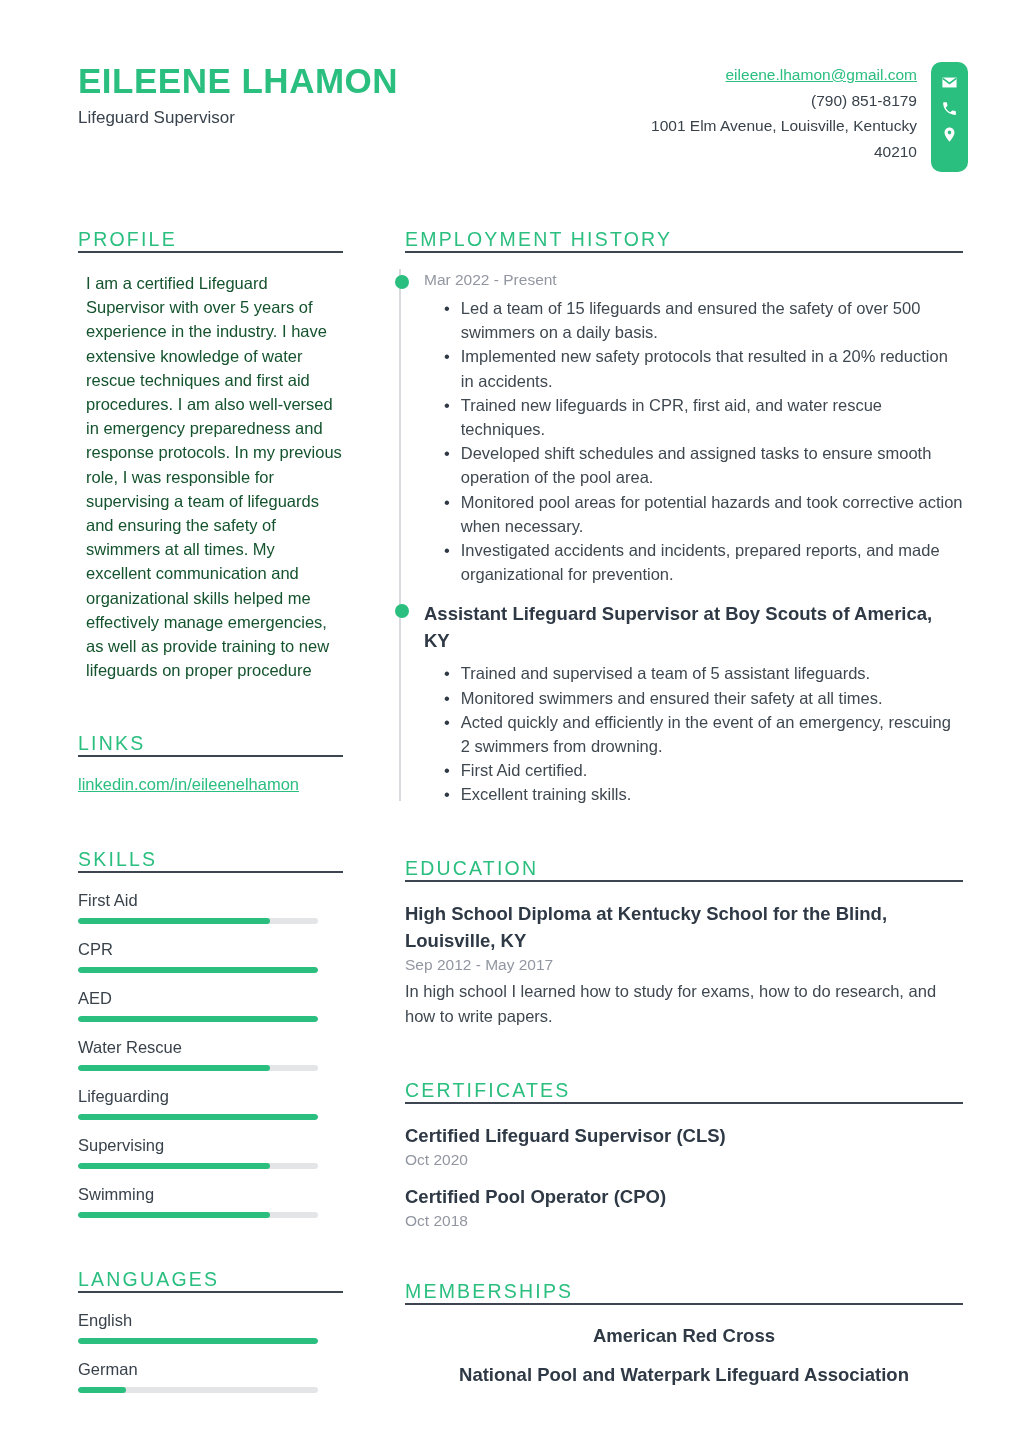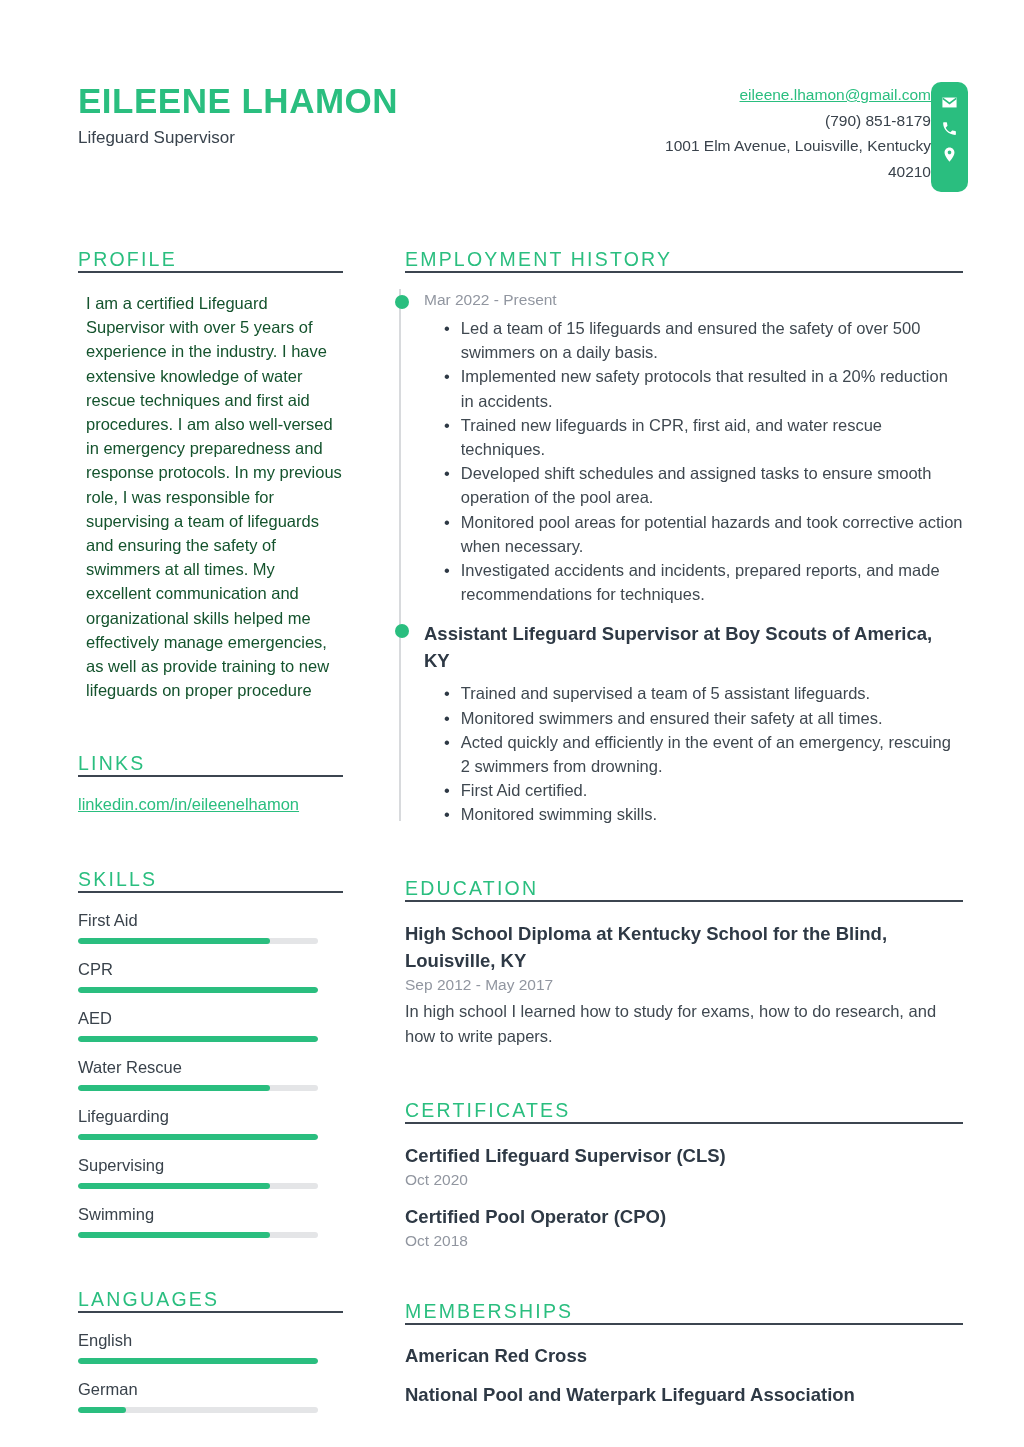--- a/index.html
+++ b/index.html
@@ -13,36 +13,36 @@
     font-family: "Liberation Sans", "DejaVu Sans", sans-serif;
     color: #3f4850;
     overflow: hidden;
   }
 
   
   .header {
     display: flex;
     justify-content: space-between;
     align-items: flex-start;
-    padding: 82px 56px 0 78px;
+    padding: 62px 56px 0 78px;
   }
   .name {
     margin: 0;
     font-size: 35px;
     font-weight: 700;
     letter-spacing: 0.5px;
     color: var(--accent);
     line-height: 1.1;
   }
   .job-title-sub {
     margin-top: 7px;
     font-size: 17px;
     color: #39434d;
   }
-  .header-right { display: flex; align-items: flex-start; }
+  .header-right { display: flex; align-items: flex-start; gap: 14px; }
   .contact-block {
     text-align: right;
     font-size: 15.5px;
     line-height: 25.5px;
     color: #39424b;
   }
   .contact-email {
     color: var(--accent);
     text-decoration: underline;
     cursor: pointer;
@@ -150,20 +150,21 @@
   .bullets .b-dot { color: #2e3945; flex: 0 0 auto; }
 
   .edu-desc { font-size: 16.5px; line-height: 25px; color: #3f4850; margin-top: 5px; }
   .cert-entry { margin-bottom: 14px; }
   .member-item {
     font-size: 18.5px;
     font-weight: 700;
     color: #2e3945;
     margin-bottom: 13px;
     line-height: 26px;
+    text-align: center;
   }
 </style>
 </head>
 <body>
 
 <div class="page">
 
   <div class="header">
     <div class="header-left">
       <h1 class="name">EILEENE LHAMON</h1>
@@ -322,21 +323,21 @@
                   <span>Developed shift schedules and assigned tasks to ensure smooth operation of the pool area.</span>
                 </li>
 
                   <li>
                   <span class="b-dot">•</span>
                   <span>Monitored pool areas for potential hazards and took corrective action when necessary.</span>
                 </li>
 
                   <li>
                   <span class="b-dot">•</span>
-                  <span>Investigated accidents and incidents, prepared reports, and made recommendations for techniques.</span>
+                  <span>Investigated accidents and incidents, prepared reports, and made organizational for prevention.</span>
                 </li>
                 </ul>
             </div>
 
             <div class="job">
               <span class="job-dot"></span>
               <div class="entry-title">Assistant Lifeguard Supervisor at Boy Scouts of America, KY</div>
               <ul class="bullets">
 
                   <li>
@@ -354,21 +355,21 @@
                   <span>Acted quickly and efficiently in the event of an emergency, rescuing 2 swimmers from drowning.</span>
                 </li>
 
                   <li>
                   <span class="b-dot">•</span>
                   <span>First Aid certified.</span>
                 </li>
 
                   <li>
                   <span class="b-dot">•</span>
-                  <span>Monitored swimming skills.</span>
+                  <span>Excellent training skills.</span>
                 </li>
                 </ul>
             </div>
           </div>
       </div>
 
       <div class="section">
         <h2 class="section-heading">EDUCATION</h2>
         <div>
           <div class="entry-title">High School Diploma at Kentucky School for the Blind, Louisville, KY</div>

